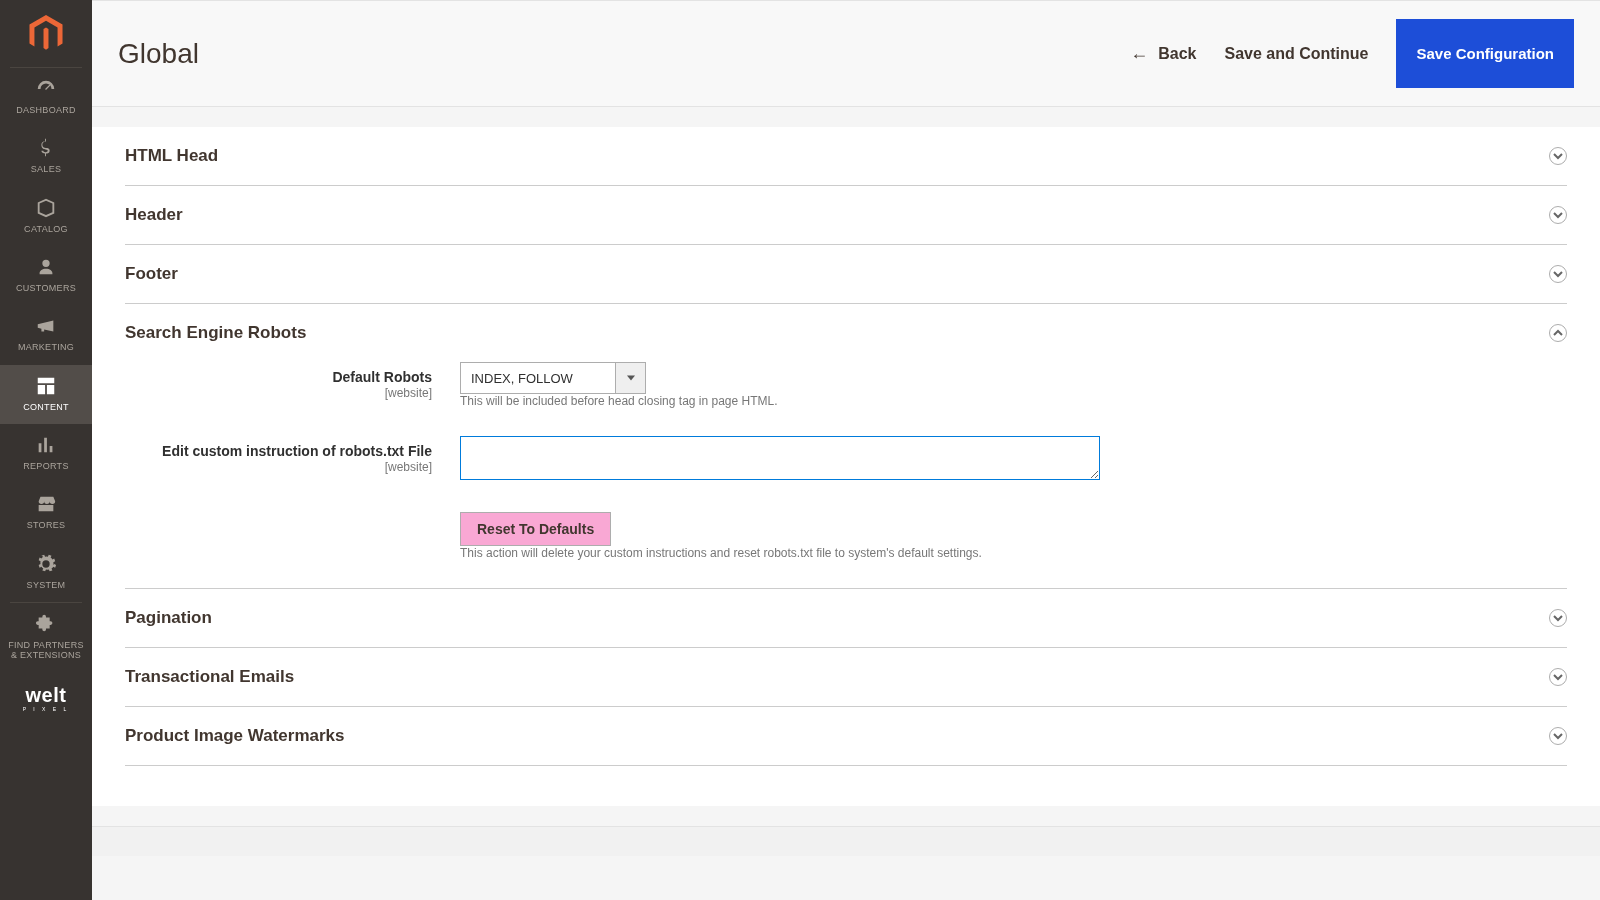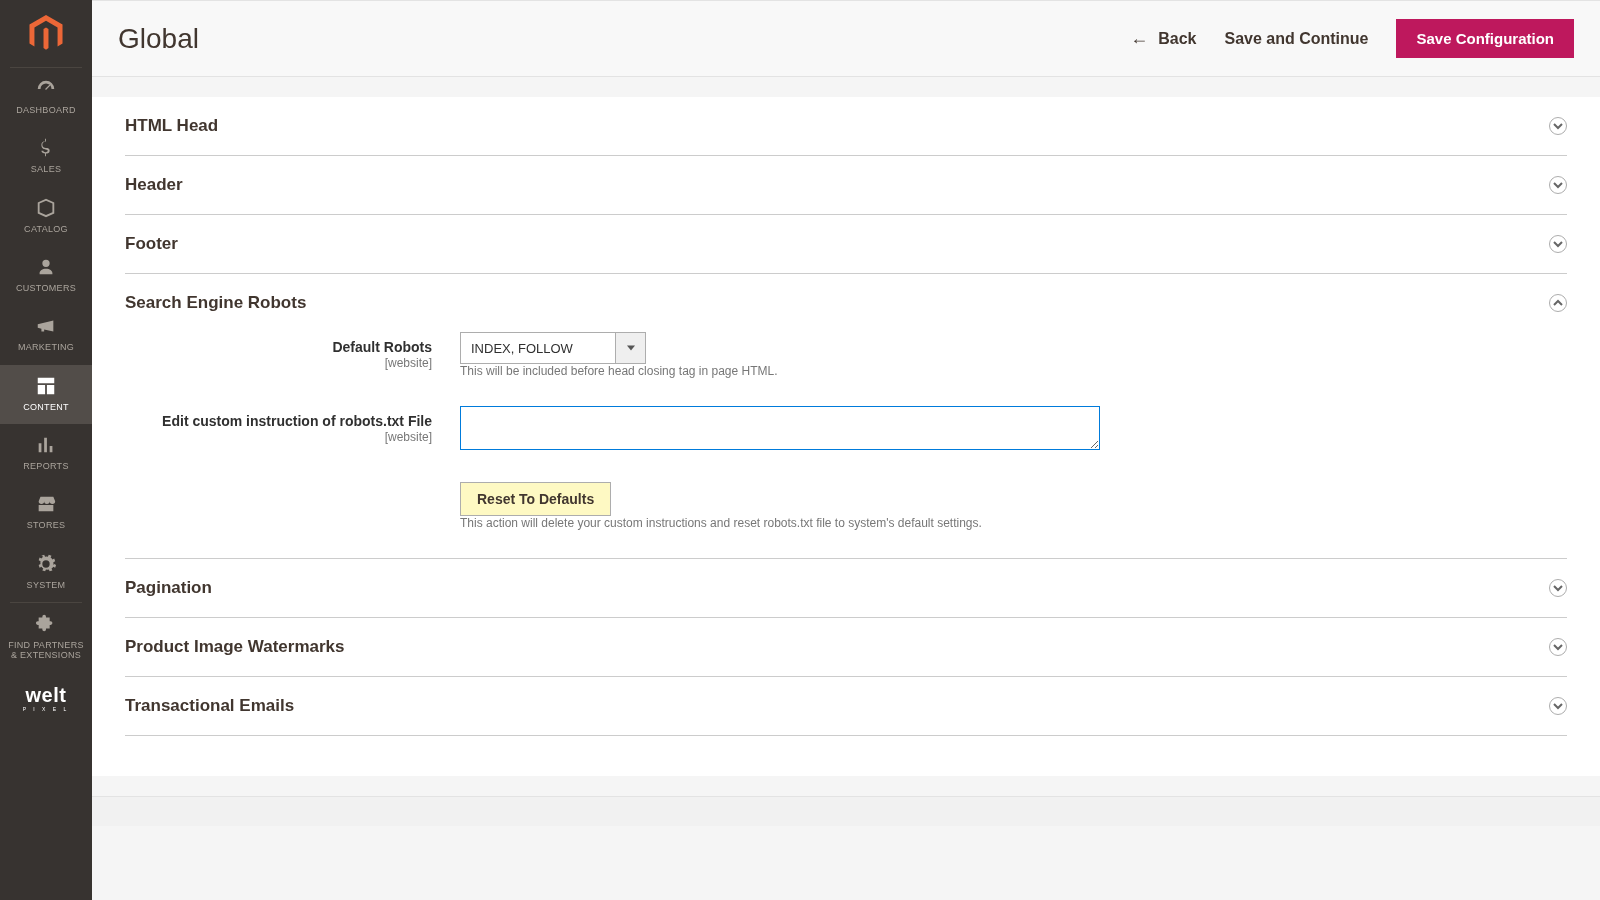--- a/index.html
+++ b/index.html
@@ -92,24 +92,24 @@
     gap: 10px;
   }
   .back-link .arrow { font-size: 18px; }
   .save-continue {
     color: #41362f;
     font-size: 16px;
     font-weight: 600;
     cursor: pointer;
   }
   .btn-primary {
-    background: #be185d;
+    background: #1d4ed8;
     color: #fff;
     border: none;
-    padding: 11px 20px;
+    padding: 26px 20px;
     font-size: 15px;
     font-weight: 600;
     cursor: pointer;
   }
 
   .content {
     background: #fff;
     padding: 0 33px 40px;
   }
 
@@ -199,21 +199,21 @@
     border: 1px solid #007bdb;
     box-shadow: 0 0 0 0 #007bdb;
     outline: none;
     resize: both;
     padding: 6px 8px;
     font-family: inherit;
     font-size: 13px;
   }
 
   .btn-secondary {
-    background: #fef9c3;
+    background: #f9a8d4;
     border: 1px solid #adadad;
     padding: 8px 16px;
     font-size: 14px;
     font-weight: 600;
     color: #41362f;
     cursor: pointer;
   }
 
   .footer-gap { height: 30px; background: #f1f1f1; border-top: 1px solid #e3e3e3; }
 
@@ -436,37 +436,37 @@
         <div class="collapse-icon">
           <svg viewBox="0 0 10 10">
               <polyline points="1,3 5,7 9,3"></polyline>
             </svg>
         </div>
       </div>
     </div>
 
     <div class="section">
       <div class="section-header">
+        <div class="section-title">Transactional Emails</div>
+        <div class="collapse-icon">
+          <svg viewBox="0 0 10 10">
+              <polyline points="1,3 5,7 9,3"></polyline>
+            </svg>
+        </div>
+      </div>
+    </div>
+
+    <div class="section">
+      <div class="section-header">
         <div class="section-title">Product Image Watermarks</div>
         <div class="collapse-icon">
           <svg viewBox="0 0 10 10">
               <polyline points="1,3 5,7 9,3"></polyline>
             </svg>
         </div>
       </div>
     </div>
 
-    <div class="section">
-      <div class="section-header">
-        <div class="section-title">Transactional Emails</div>
-        <div class="collapse-icon">
-          <svg viewBox="0 0 10 10">
-              <polyline points="1,3 5,7 9,3"></polyline>
-            </svg>
-        </div>
-      </div>
-    </div>
-
   </div>
 
   <div class="footer-gap"></div>
 
 </div>
 
 </body></html>

